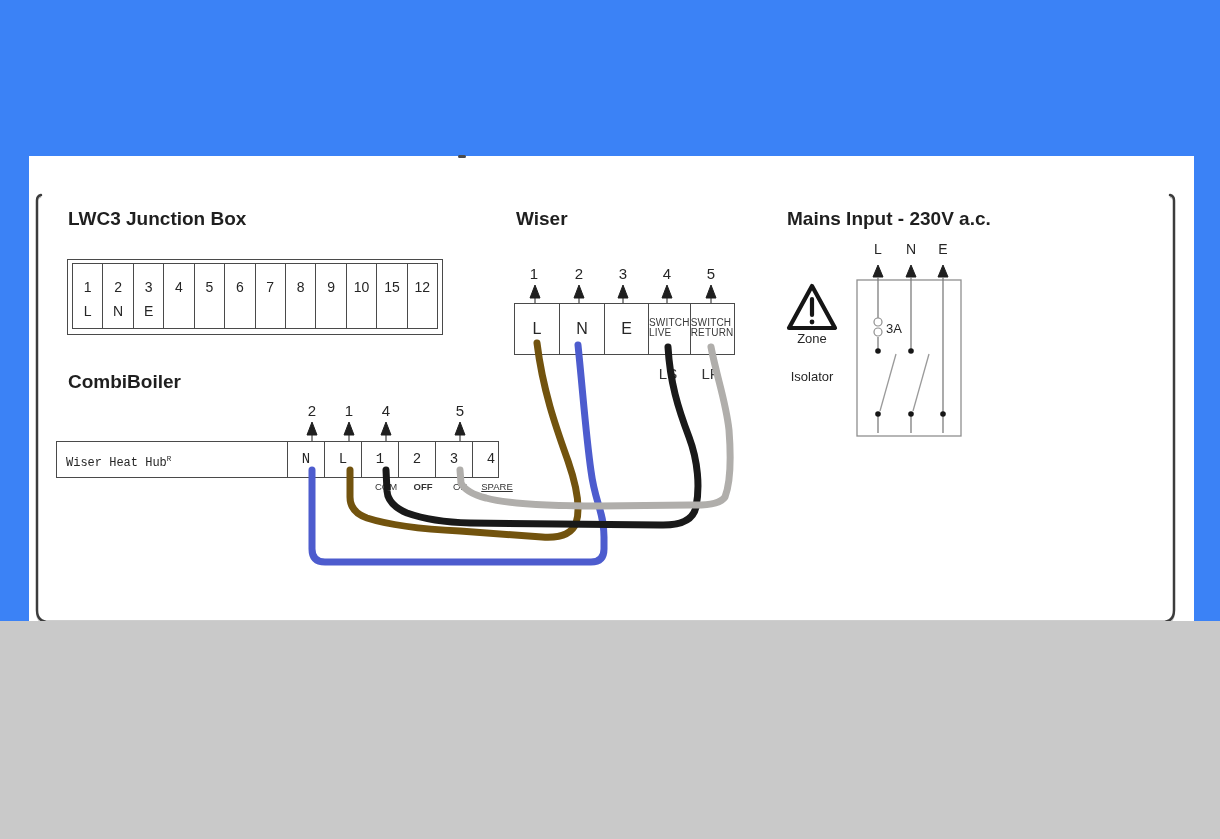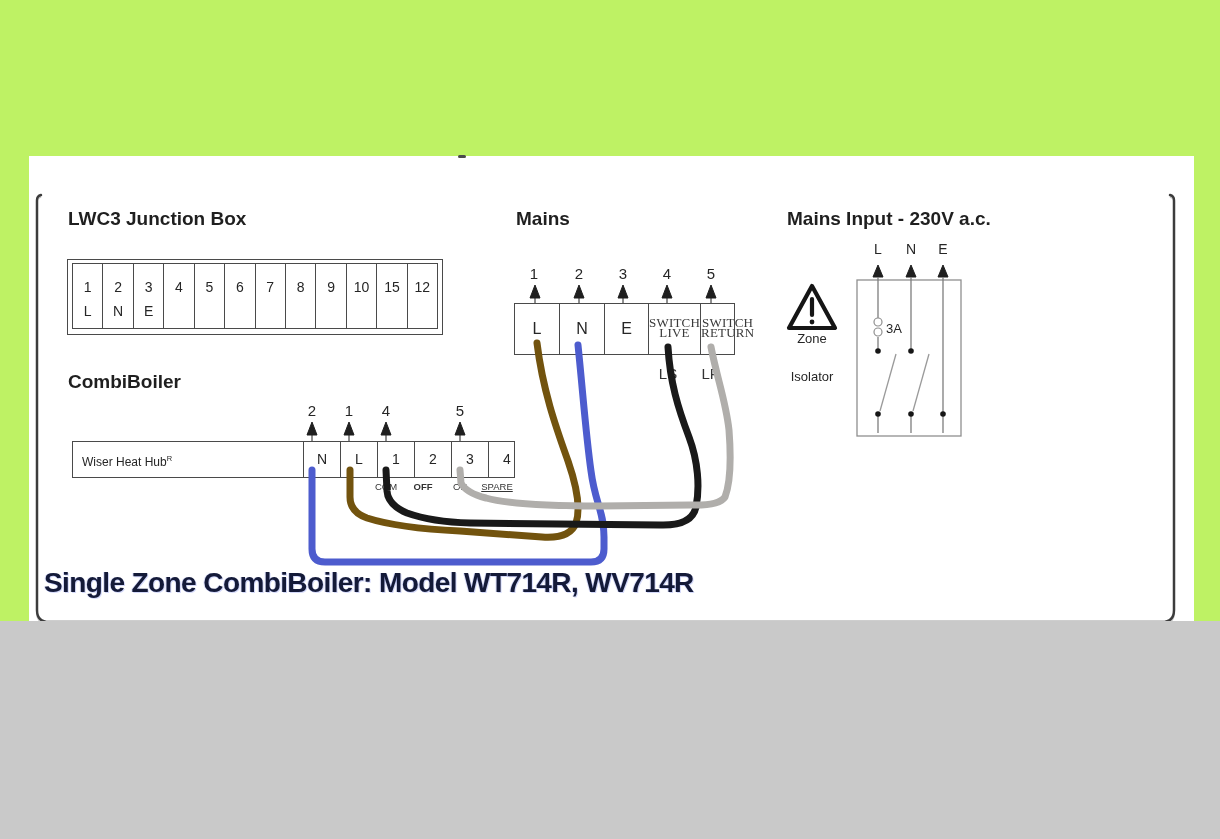--- a/index.html
+++ b/index.html
@@ -2,21 +2,21 @@
 <html><head>
 <meta charset="utf-8">
 <style>
   html,body{margin:0;padding:0;}
   body{
     width:1220px;height:839px;
     background:#c9c9c9;
     font-family:"Liberation Sans", sans-serif;
     -webkit-font-smoothing:antialiased;
   }
-  .stage{position:relative;width:1220px;height:621px;background:#bef264;overflow:hidden;}
+  .stage{position:relative;width:1220px;height:621px;background:#3b82f6;overflow:hidden;}
   .page{position:absolute;left:29px;top:156px;width:1165px;height:541px;background:#ffffff;}
   .speck{position:absolute;left:458px;top:155px;width:8px;height:3px;background:#4a4a4a;border-radius:2px;}
 
   .heading{
     position:absolute;color:#1f1f1f;font-weight:bold;font-size:19px;line-height:19px;white-space:nowrap;
   }
   .footer-title{
     position:absolute;left:44px;top:568px;
     font-size:28px;font-weight:bold;letter-spacing:-0.6px;line-height:30px;white-space:nowrap;
     color:#141a38;
@@ -30,47 +30,47 @@
   .jb-cell:first-child{border-left:none;}
   .jb-num,.jb-letter{position:absolute;left:0;width:100%;text-align:center;font-size:14px;color:#262626;line-height:14px;}
   .jb-num{top:16px;}
   .jb-letter{top:40px;}
 
   
   .boiler-box{position:absolute;left:514px;top:303px;width:221px;height:52px;border:1.4px solid #4a4a4a;box-sizing:border-box;display:flex;}
   .b-cell{position:relative;border-left:1.2px solid #4a4a4a;box-sizing:border-box;}
   .b-cell:first-child{border-left:none;}
   .b-big{font-size:16px;line-height:49px;text-align:center;color:#262626;}
-  .b-small{font-size:13px;line-height:10px;padding-top:14px;text-align:center;color:#3a3a3a;letter-spacing:0.2px;font-family:Liberation Serif, serif;}
+  .b-small{font-size:10px;line-height:10px;padding-top:14px;color:#3a3a3a;letter-spacing:0.2px;}
   .wire-num{position:absolute;width:24px;text-align:center;font-size:15px;color:#262626;line-height:16px;}
   .sub-label{position:absolute;width:30px;text-align:center;font-size:15px;color:#333;line-height:16px;}
 
   
-  .prog-box{position:absolute;left:72px;top:441px;width:443px;height:37px;border:1.4px solid #4a4a4a;box-sizing:border-box;display:flex;}
+  .prog-box{position:absolute;left:56px;top:441px;width:443px;height:37px;border:1.4px solid #4a4a4a;box-sizing:border-box;display:flex;font-family:Liberation Mono, monospace;}
   .p-label{flex:0 0 221px;font-size:12px;line-height:34px;padding-left:9px;color:#262626;white-space:nowrap;}
   .p-label sup{font-size:7.5px;}
   .p-cell{flex:0 0 37px;border-left:1.2px solid #4a4a4a;box-sizing:border-box;font-size:14px;line-height:34px;text-align:center;color:#262626;}
   .p-func{position:absolute;width:40px;text-align:center;font-size:9.5px;color:#333;line-height:10px;}
 
   
   .m-letter{position:absolute;width:20px;text-align:center;font-size:14px;color:#262626;line-height:15px;}
   .m-fuse{position:absolute;left:886px;top:322px;font-size:13px;color:#262626;line-height:14px;}
   .m-warn{position:absolute;width:70px;text-align:center;font-size:13px;color:#262626;line-height:14px;}
 
   svg.overlay{position:absolute;left:0;top:0;width:1220px;height:839px;pointer-events:none;}
 </style>
 </head>
 <body>
 
 <div class="stage">
   <div class="page"></div>
   <div class="speck"></div>
 
   <div class="heading" style="left:68px;top:209px;">LWC3 Junction Box</div>
-  <div class="heading" style="left:516px;top:209px;">Mains</div>
+  <div class="heading" style="left:516px;top:209px;">Wiser</div>
   <div class="heading" style="left:787px;top:209px;text-align:center;">Mains Input - 230V a.c.</div>
   <div class="heading" style="left:68px;top:372px;">CombiBoiler</div>
 
   <div class="jb-outer"></div>
   <div class="jb-inner">
     <div class="jb-cell">
         <div class="jb-num">1</div>
         <div class="jb-letter">L</div>
       </div>
     <div class="jb-cell">
@@ -155,21 +155,20 @@
   <div class="p-func" style="left:440px;top:482px;">ON</div>
   <div class="p-func" style="left:477px;top:482px;text-decoration:underline;">SPARE</div>
 
   <div class="m-letter" style="left:868px;top:242px;">L</div>
   <div class="m-letter" style="left:901px;top:242px;">N</div>
   <div class="m-letter" style="left:933px;top:242px;">E</div>
   <div class="m-fuse">3A</div>
   <div class="m-warn" style="left:777px;top:332px;">Zone</div>
   <div class="m-warn" style="left:777px;top:346px;margin-top:24px;">Isolator</div>
 
-  <div class="footer-title">Single Zone CombiBoiler: Model WT714R, WV714R</div>
 
   <svg class="overlay" viewBox="0 0 1220 839">
 
     <path d="M41,195 Q37,196 37,200 L37,610 Q37,622 49,622 L1162,622 Q1174,622 1174,610 L1174,200 Q1174,196 1170,195" fill="none" stroke="rgba(0,0,0,0.22)" stroke-width="2.4" transform="translate(0,1.6)"></path>
     <path d="M41,195 Q37,196 37,200 L37,610 Q37,622 49,622 L1162,622 Q1174,622 1174,610 L1174,200 Q1174,196 1170,195" fill="none" stroke="#3c3c3c" stroke-width="2.4" stroke-linecap="round"></path>
 
     <g stroke="#1f1f1f" fill="#1f1f1f">
       <line x1="535" y1="303" x2="535" y2="297"></line>
         <polygon points="535,285 530,298 540,298"></polygon>
       <line x1="579" y1="303" x2="579" y2="297"></line>

